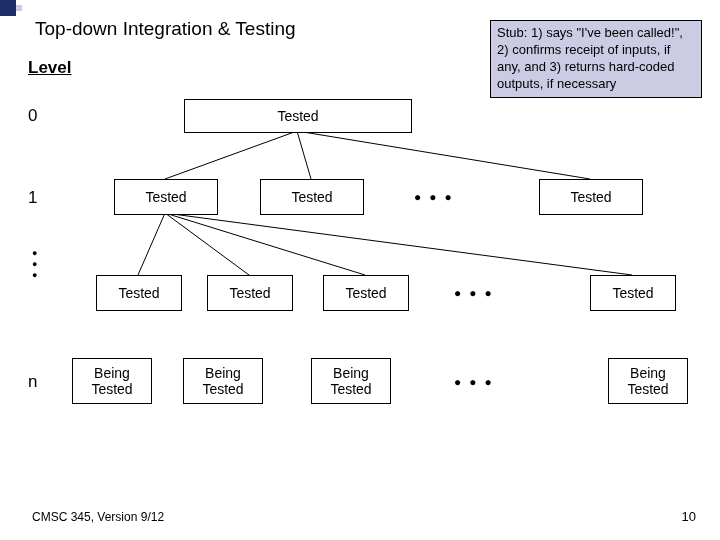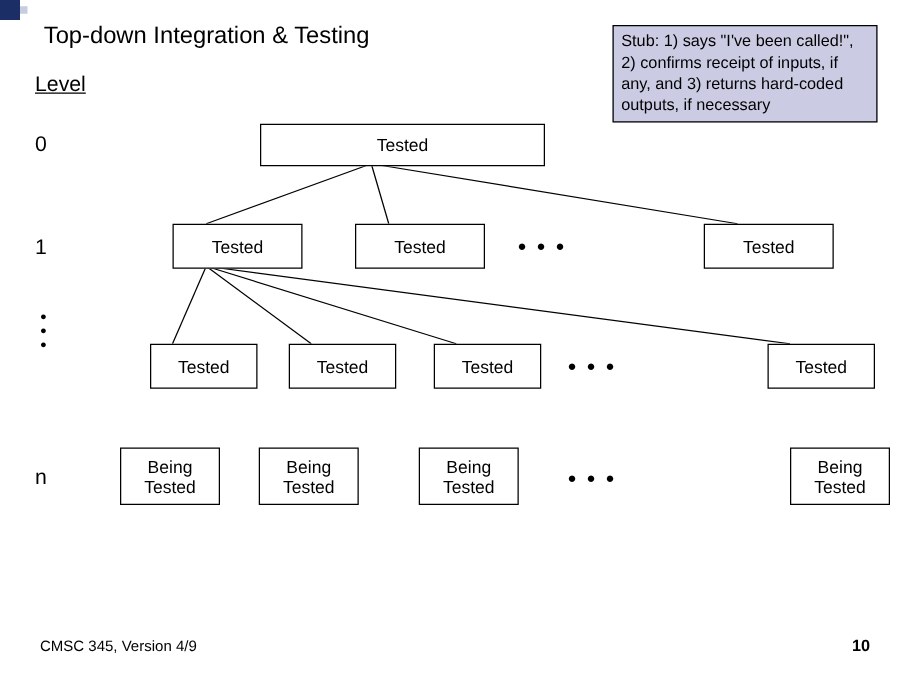--- a/index.html
+++ b/index.html
@@ -17,37 +17,37 @@
     left: 35px;
     top: 18px;
     font-size: 19px;
   }
   .level-label {
     position: absolute;
     left: 28px;
     top: 58px;
     font-size: 17px;
     text-decoration: underline;
+    font-weight: bold;
   }
   .lv {
     position: absolute;
     font-size: 17px;
     left: 28px;
   }
   .box {
     position: absolute;
     border: 1px solid #000;
     background: #fff;
     text-align: center;
     font-size: 14px;
     display: flex;
     align-items: center;
     justify-content: center;
     line-height: 1.15;
-    margin-left: 24px;
   }
   .callout {
     position: absolute;
     border: 1px solid #000;
     background: #cbcce4;
     font-size: 13px;
     padding: 4px 6px;
     line-height: 1.3;
   }
   .dots {
@@ -66,21 +66,21 @@
     position: absolute;
     left: 32px;
     bottom: 16px;
     font-size: 12px;
   }
   .footer-right {
     position: absolute;
     right: 24px;
     bottom: 16px;
     font-size: 13px;
-    font-weight: bold;
+    font-weight: normal;
   }
   svg.lines {
     position: absolute;
     left: 0; top: 0;
     width: 720px; height: 540px;
     pointer-events: none;
   }
   .accent {
     position: absolute;
     left: 0;
@@ -142,14 +142,14 @@
 <div class="box" style="left:72px;  top:358px; width:78px; height:44px; white-space:pre-line;">Being
 Tested</div>
 <div class="box" style="left:183px; top:358px; width:78px; height:44px; white-space:pre-line;">Being
 Tested</div>
 <div class="box" style="left:311px; top:358px; width:78px; height:44px; white-space:pre-line;">Being
 Tested</div>
 <div class="dots" style="left:454px; top:375px;">●●●</div>
 <div class="box" style="left:608px; top:358px; width:78px; height:44px; white-space:pre-line;">Being
 Tested</div>
 
-<div class="footer-left">CMSC 345, Version 4/9</div>
+<div class="footer-left">CMSC 345, Version 9/12</div>
 <div class="footer-right">10</div>
 
 </body></html>

